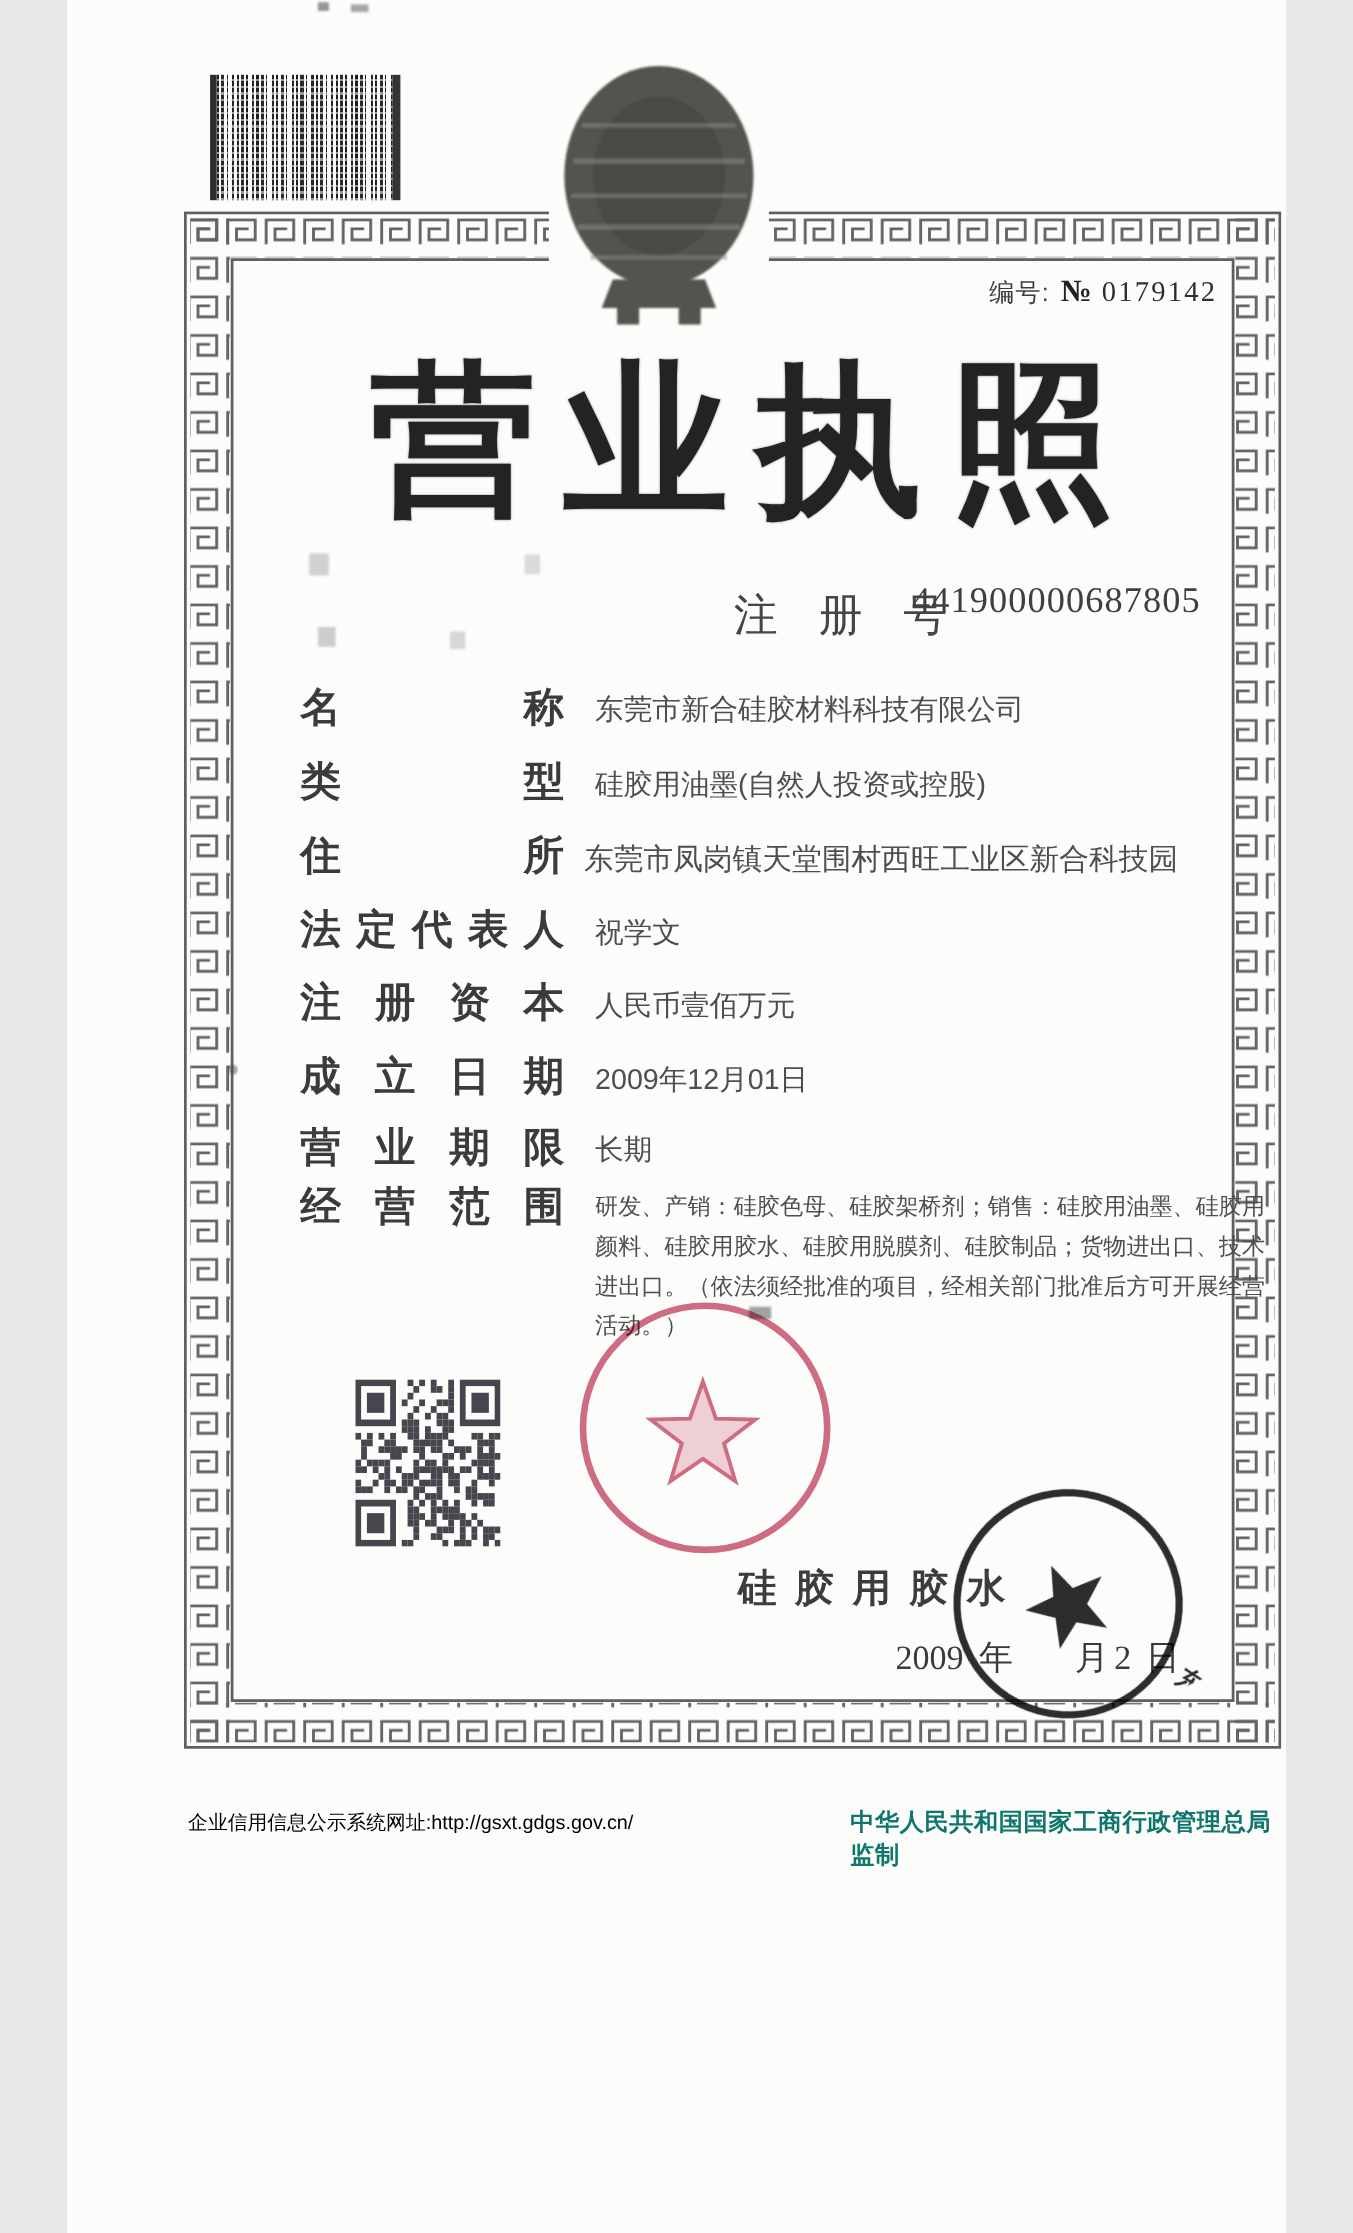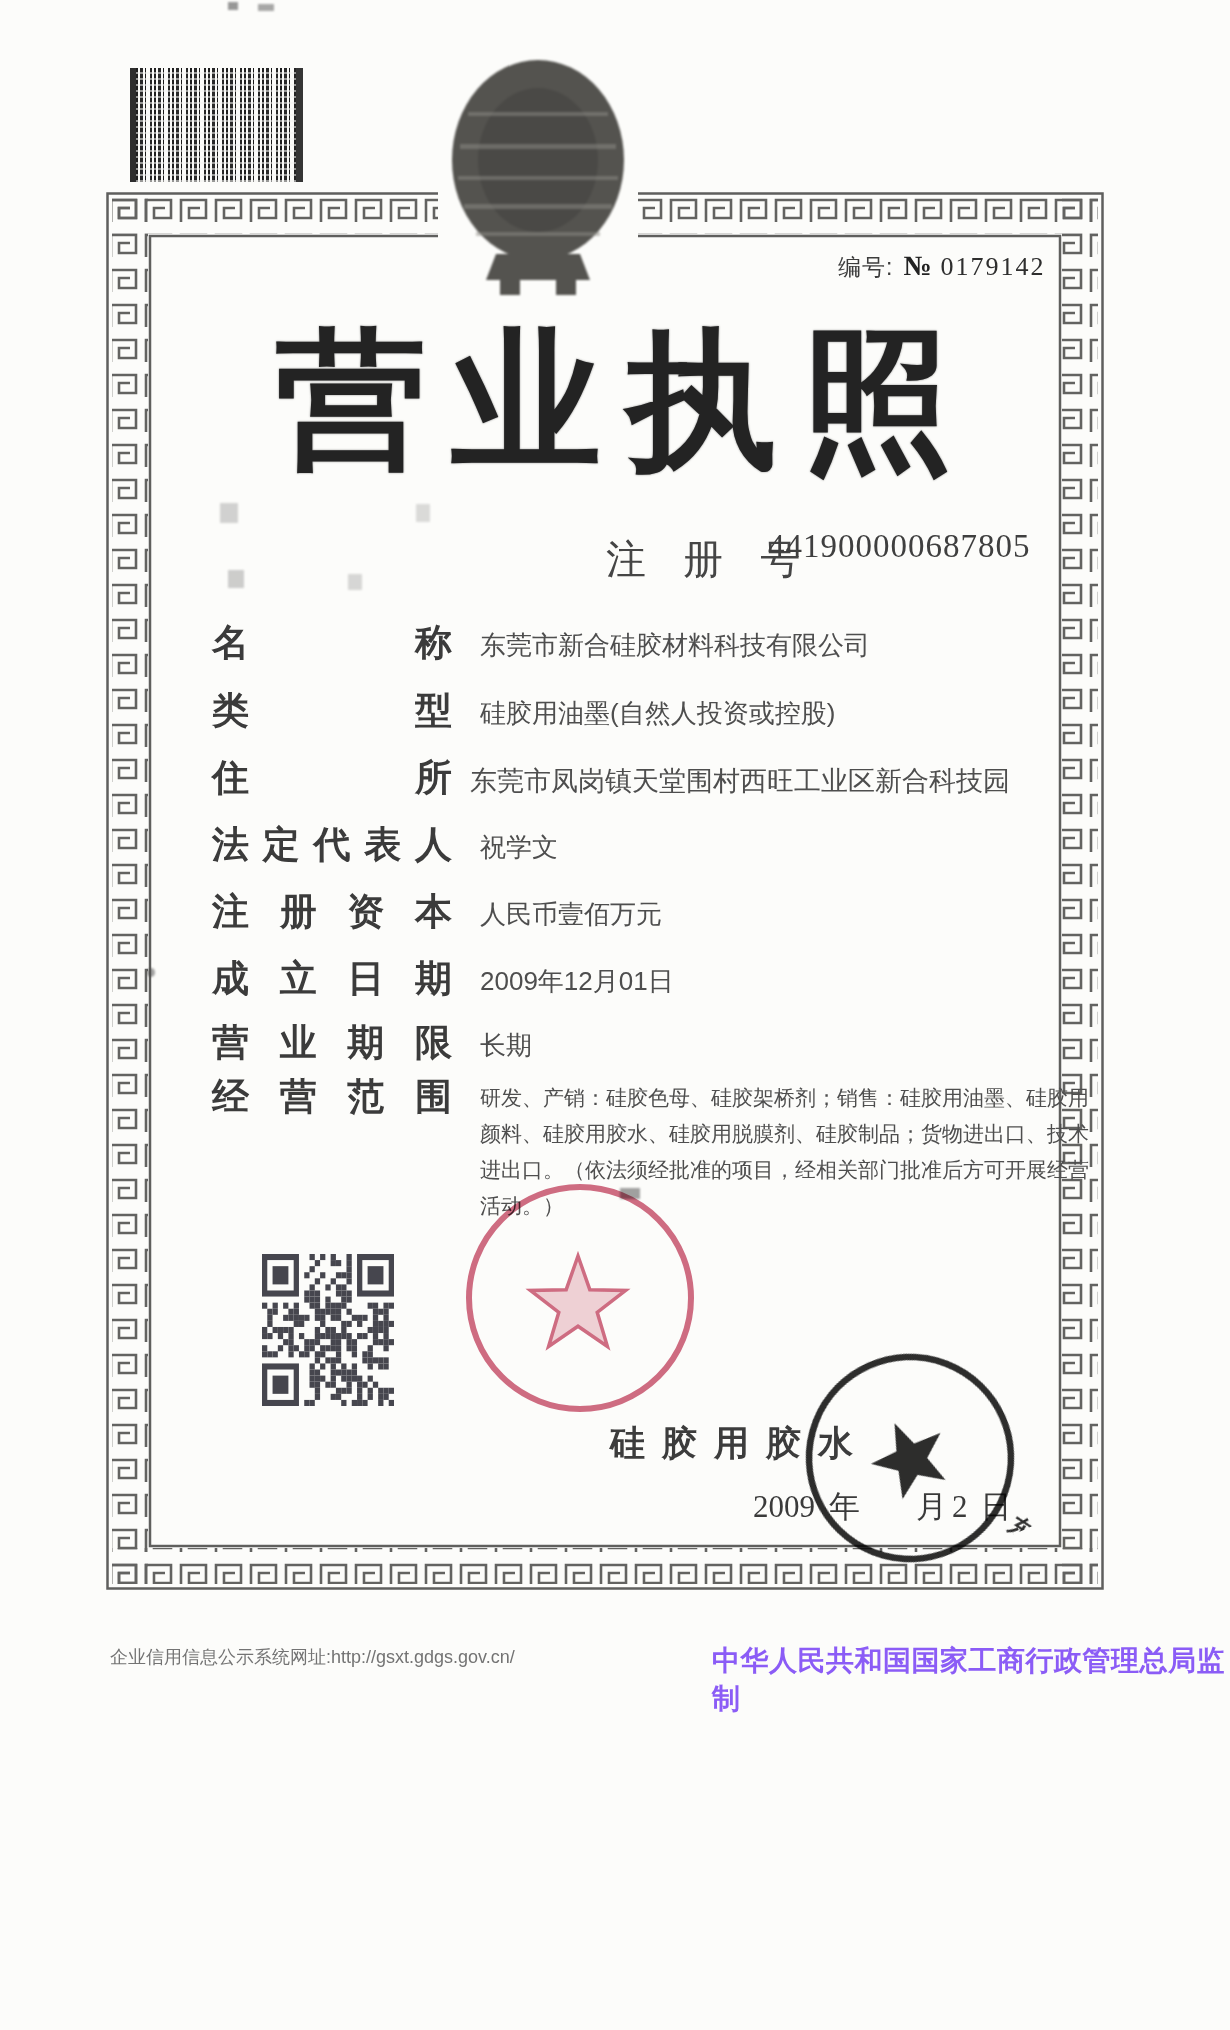--- a/index.html
+++ b/index.html
@@ -1,17 +1,17 @@
 <!DOCTYPE html>
 <html><head>
 <meta charset="utf-8">
 <style>
   html,body{margin:0;padding:0;background:#e8e8e6;}
   .paper{
-    position:relative;width:1230px;height:2030px;margin:0 auto;
+    position:relative;width:1108px;height:2030px;margin:0 auto;
     background:#fcfcfa;overflow:hidden;
     font-family:"Liberation Sans", sans-serif;color:#3a3a3a;
   }
   .abs{position:absolute;}
 
   
   .barcode{
     left:130px;top:68px;width:160px;height:114px;
     border-left:6px solid #262626;border-right:7px solid #2e2e2e;
     background:
@@ -53,22 +53,22 @@
   
   .registry-label{left:610px;top:1420px;font-size:35px;font-weight:600;letter-spacing:17px;color:#3c3c3c;z-index:4;white-space:nowrap;}
   .issue-date{left:753px;top:1486px;font-size:31px;color:#3a3a3a;z-index:4;white-space:nowrap;}
   .issue-date .d{font-family:"Liberation Serif",serif;}
   .issue-date .u-year{margin-left:14px;}
   .issue-date .u-month{margin-left:56px;}
   .issue-date .d-day{margin-left:5px;}
   .issue-date .u-day{margin-left:13px;}
 
   
-  .footer-left{left:110px;top:1645px;font-size:18px;color:#737373;z-index:4;}
-  .footer-right{left:712px;top:1642px;font-size:28px;font-weight:600;color:#8b5cf6;letter-spacing:.5px;z-index:4;}
+  .footer-left{left:110px;top:1645px;font-size:18px;color:#000000;z-index:4;}
+  .footer-right{left:712px;top:1642px;font-size:22px;font-weight:600;color:#0f766e;letter-spacing:.5px;z-index:4;}
 
   
   .seal{mix-blend-mode:multiply;z-index:6;}
   .seal-red{left:458px;top:1176px;width:244px;height:244px;opacity:.85;filter:blur(.3px);}
   .seal-black{left:798px;top:1346px;width:224px;height:224px;opacity:.93;transform:rotate(-24deg);filter:blur(.2px);}
 
   
   .qr{left:262px;top:1254px;z-index:5;filter:blur(.2px);}
 
   

